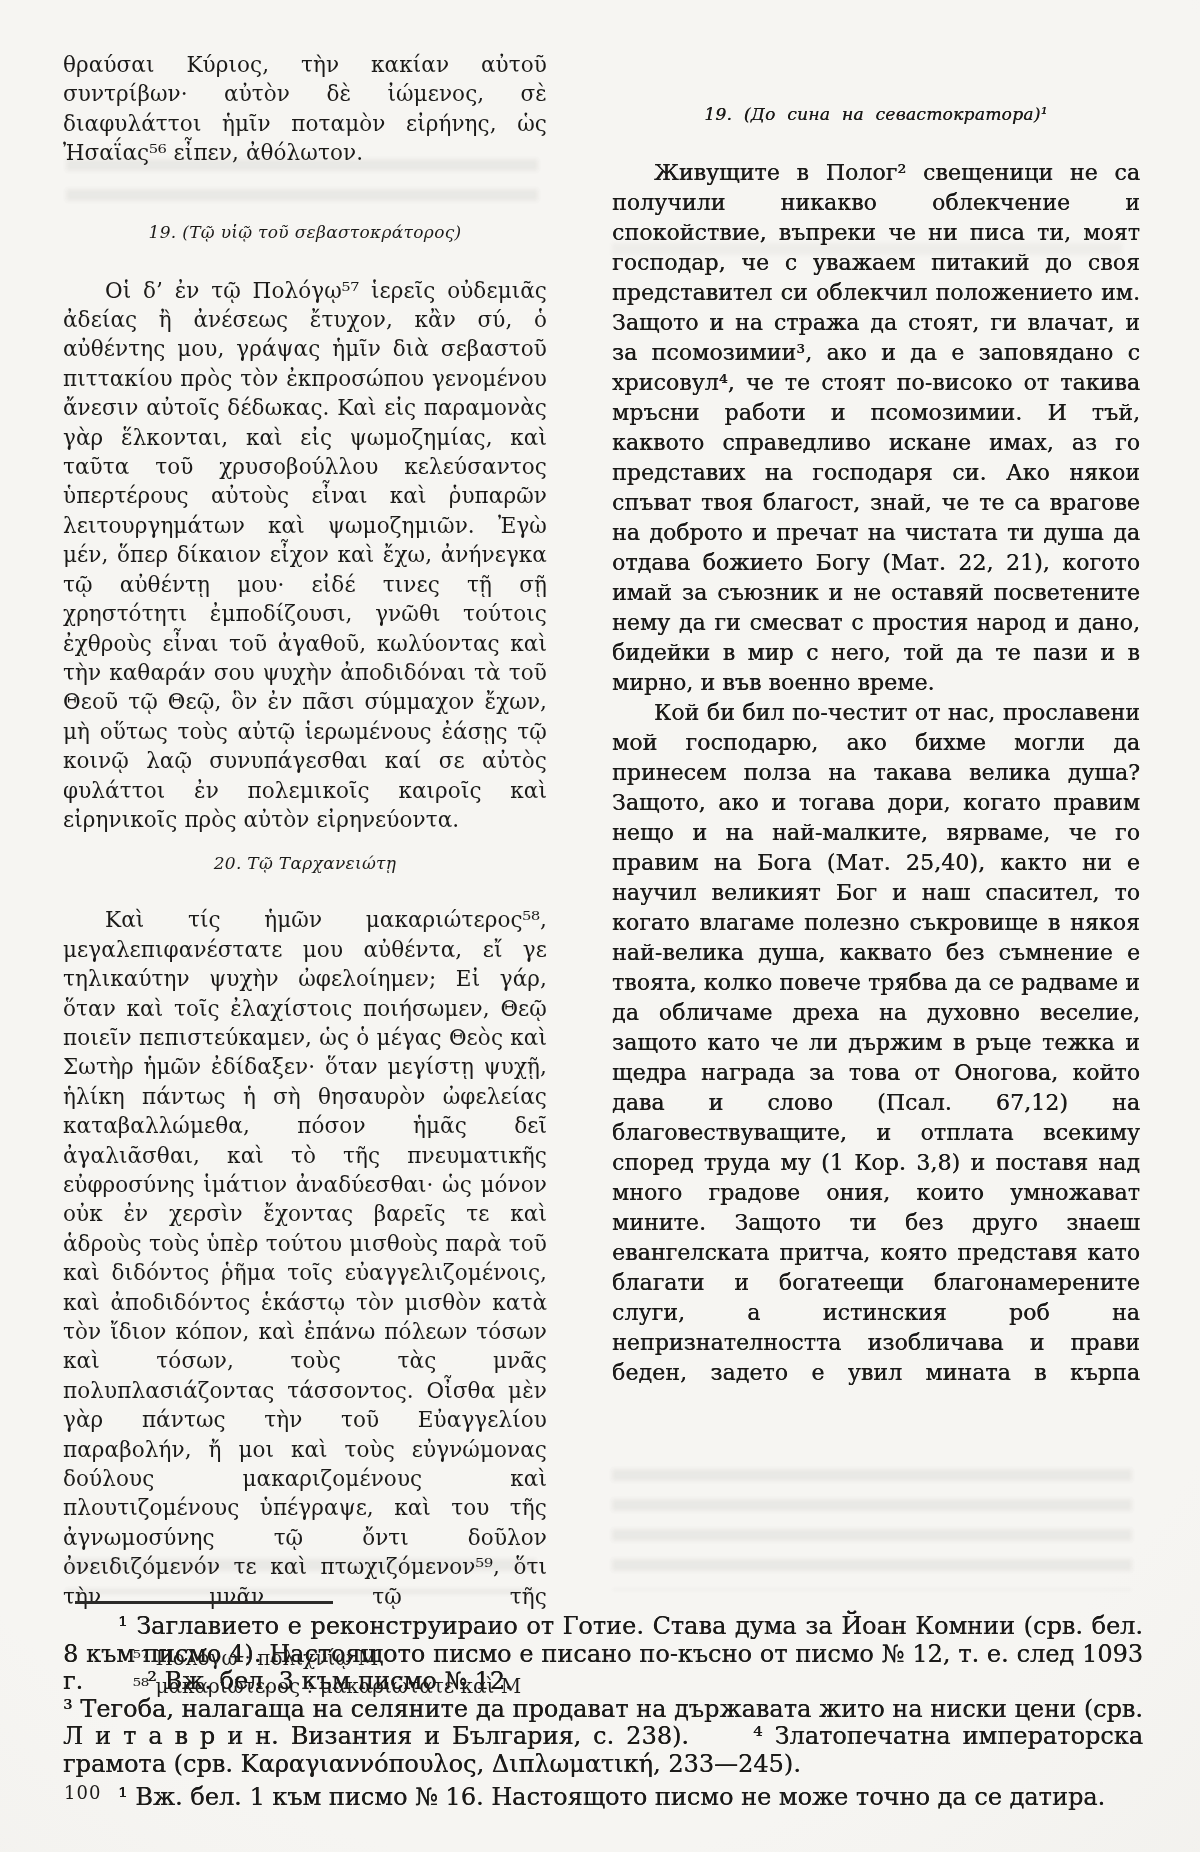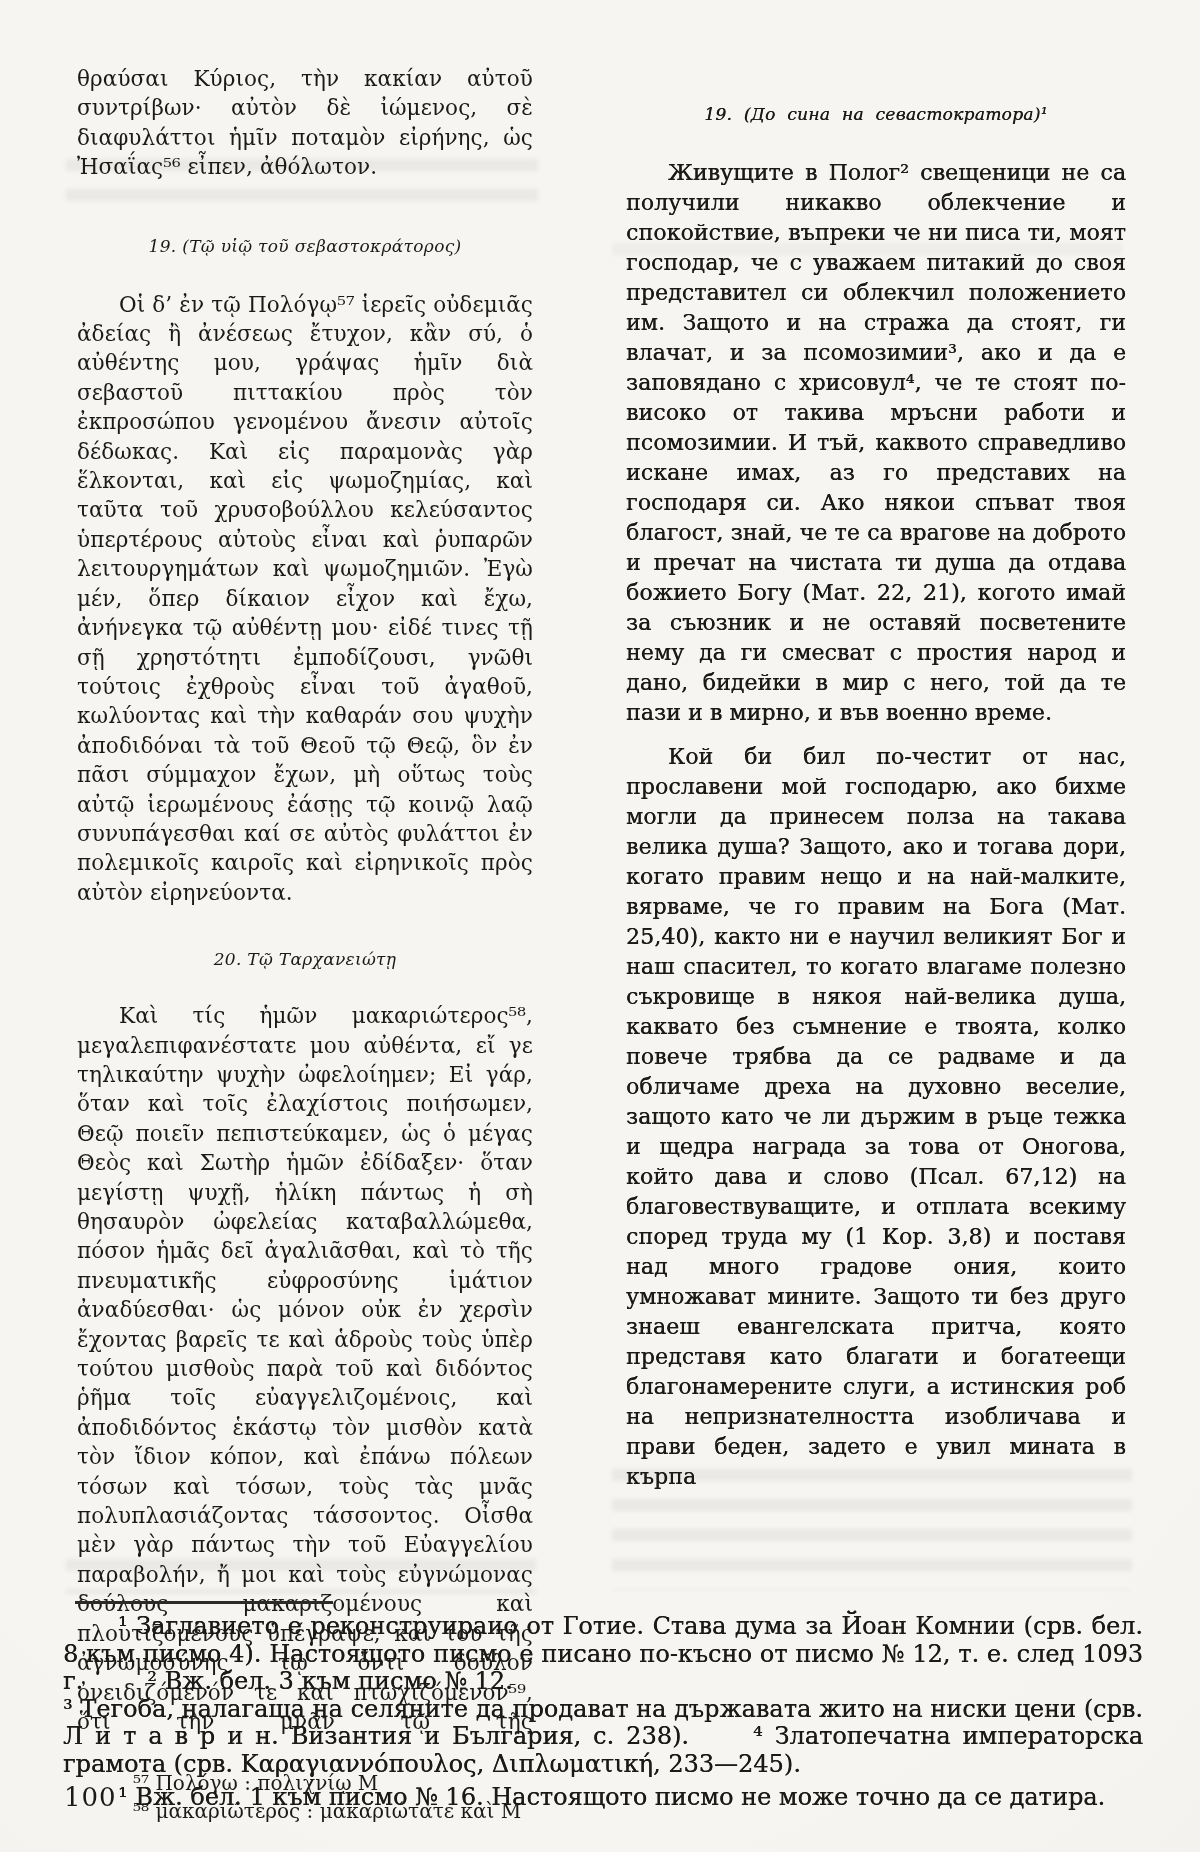--- a/index.html
+++ b/index.html
@@ -30,21 +30,21 @@
   .bleed-1 { left: 66px;  top: 152px;  width: 472px; height: 62px; }
   .bleed-2 { left: 612px; top: 1462px; width: 520px; height: 128px; }
   .bleed-3 { left: 66px;  top: 1552px; width: 470px; height: 42px; }
   .bleed-4 { left: 612px; top: 236px;  width: 510px; height: 30px; opacity:.5; }
 
   .col { position: absolute; top: 50px; z-index: 2; }
   .col-left  { left: 63px;  width: 484px; }
   .col-right { left: 612px; width: 528px; }
 
   p.body {
-    margin: 14px;
+    margin: 0;
     font-size: 21.5px;
     line-height: 29.4px;
     text-align: justify;
     letter-spacing: 0.1px;
   }
   .col-right p.body {
     font-size: 22px;
     line-height: 30px;
     text-shadow: 0.35px 0 0 currentColor; 
   }
@@ -52,21 +52,21 @@
   p.runover { text-align-last: justify; }
 
   h3.heading {
     margin: 54px 0 34px;
     font-size: 17px;
     font-weight: normal;
     font-style: italic;
     text-align: center;
     letter-spacing: 0.3px;
   }
-  h3.h20 { margin: 42px 0 32px; }
+  h3.h20 { margin: 19px 0 32px; }
   .col-right h3.heading { text-shadow: 0.3px 0 0 currentColor; word-spacing: 6px; }
 
   .apparatus { margin: 34px 0 0 70px; }
   .app-line {
     font-size: 20px;
     line-height: 27.5px;
   }
 
   .fn-rule {
     position: absolute;
@@ -88,21 +88,21 @@
     text-align: justify;
     text-shadow: 0.25px 0 0 currentColor;
   }
   .footnotes p.ind55 { text-indent: 55px; }
   .footnotes p.fn-last { margin-top: 6px; }
   .fngap { display: inline-block; width: 64px; }
 
   .pagenum {
     position: absolute;
     left: 64px; top: 1782px;
-    font-size: 26px;
+    font-size: 18px;
     letter-spacing: 1px;
     z-index: 2;
   }
 </style>
 </head>
 <body>
 
 <div class="page">
 
   <div class="bleed bleed-1"></div>

